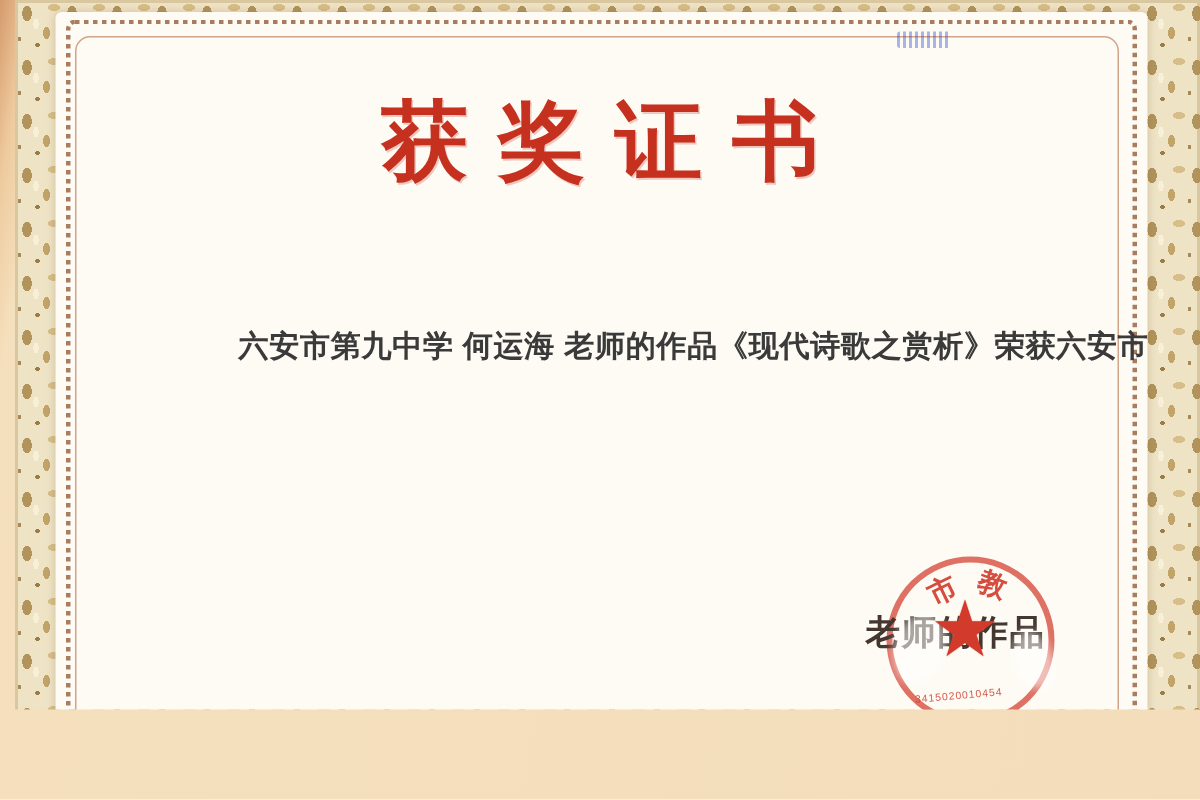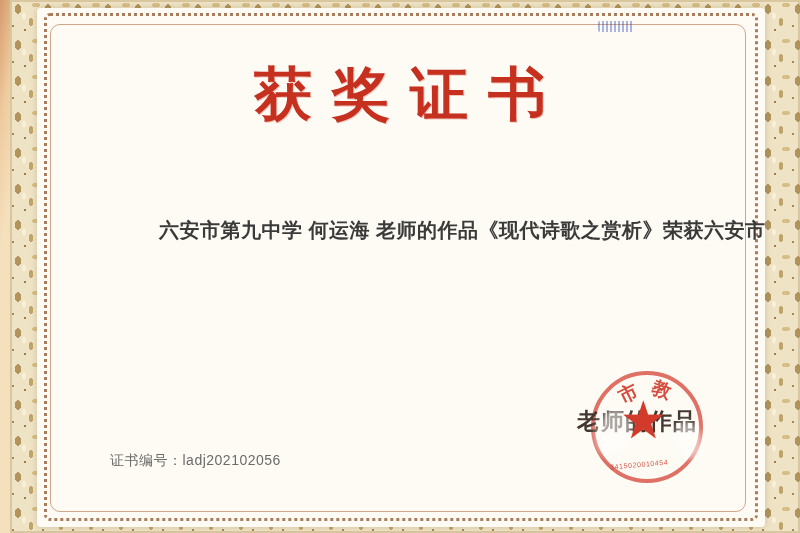--- a/index.html
+++ b/index.html
@@ -1,21 +1,21 @@
 <!DOCTYPE html>
 <html style="--title-red: #c5301f; --seal-red: #d23b2c; --body-text: #3a3a3a; --frame-gold: #bfa065; --dotted-brown: #9b6744; --line-brown: #c5906c; --paper: #fdfbf4;"><head>
 <meta charset="utf-8">
 <style>
   html,body{margin:0;padding:0;}
   body{
     width:800px;height:533px;overflow:hidden;
     font-family:"Liberation Sans",sans-serif;
     background:linear-gradient(100deg,#d49b6e 0%,#e2b284 1.2%,#eecb9f 2.5%,#f5e0bd 5%,#f3ddba 100%);
   }
-  .canvas{position:relative;width:800px;height:533px;overflow:hidden;}
+  .canvas{position:relative;width:800px;height:473px;overflow:hidden;}
 
   
   .ornate-frame{
     position:absolute;left:10px;top:0;width:790px;height:533px;
     background-color:#efe3c6;
     background-image:
       radial-gradient(ellipse 7px 11px at 8px 9px, rgba(166,133,73,.85) 45%, transparent 46%),
       radial-gradient(ellipse 5px 9px at 21px 22px, rgba(189,157,95,.9) 45%, transparent 46%),
       radial-gradient(circle 2.5px at 15px 30px, rgba(145,113,57,.9) 60%, transparent 61%),
       radial-gradient(ellipse 9px 5px at 26px 5px, rgba(209,181,119,.8) 45%, transparent 46%),
@@ -107,21 +107,20 @@
   <div class="ornate-frame"></div>
   <div class="paper"></div>
   <div class="dots"></div>
   <div class="innerline"></div>
   <div class="blue-smudge"></div>
 
   <h1 class="title">获奖证书</h1>
 
   <p class="body-line line1">六安市第九中学 何运海 老师的作品《现代诗歌之赏析》荣获六安市</p>
 
-  <p class="certno"><span>证书编号：</span><span>ladj202102056</span></p>
 
   <div class="seal">
     <span class="arc arcL">市</span>
     <span class="arc arcR">教</span>
     <span class="code">3415020010454</span>
   </div>
   <span class="star">★</span>
   <span class="shine1"></span>
   <span class="shine2"></span>
 

